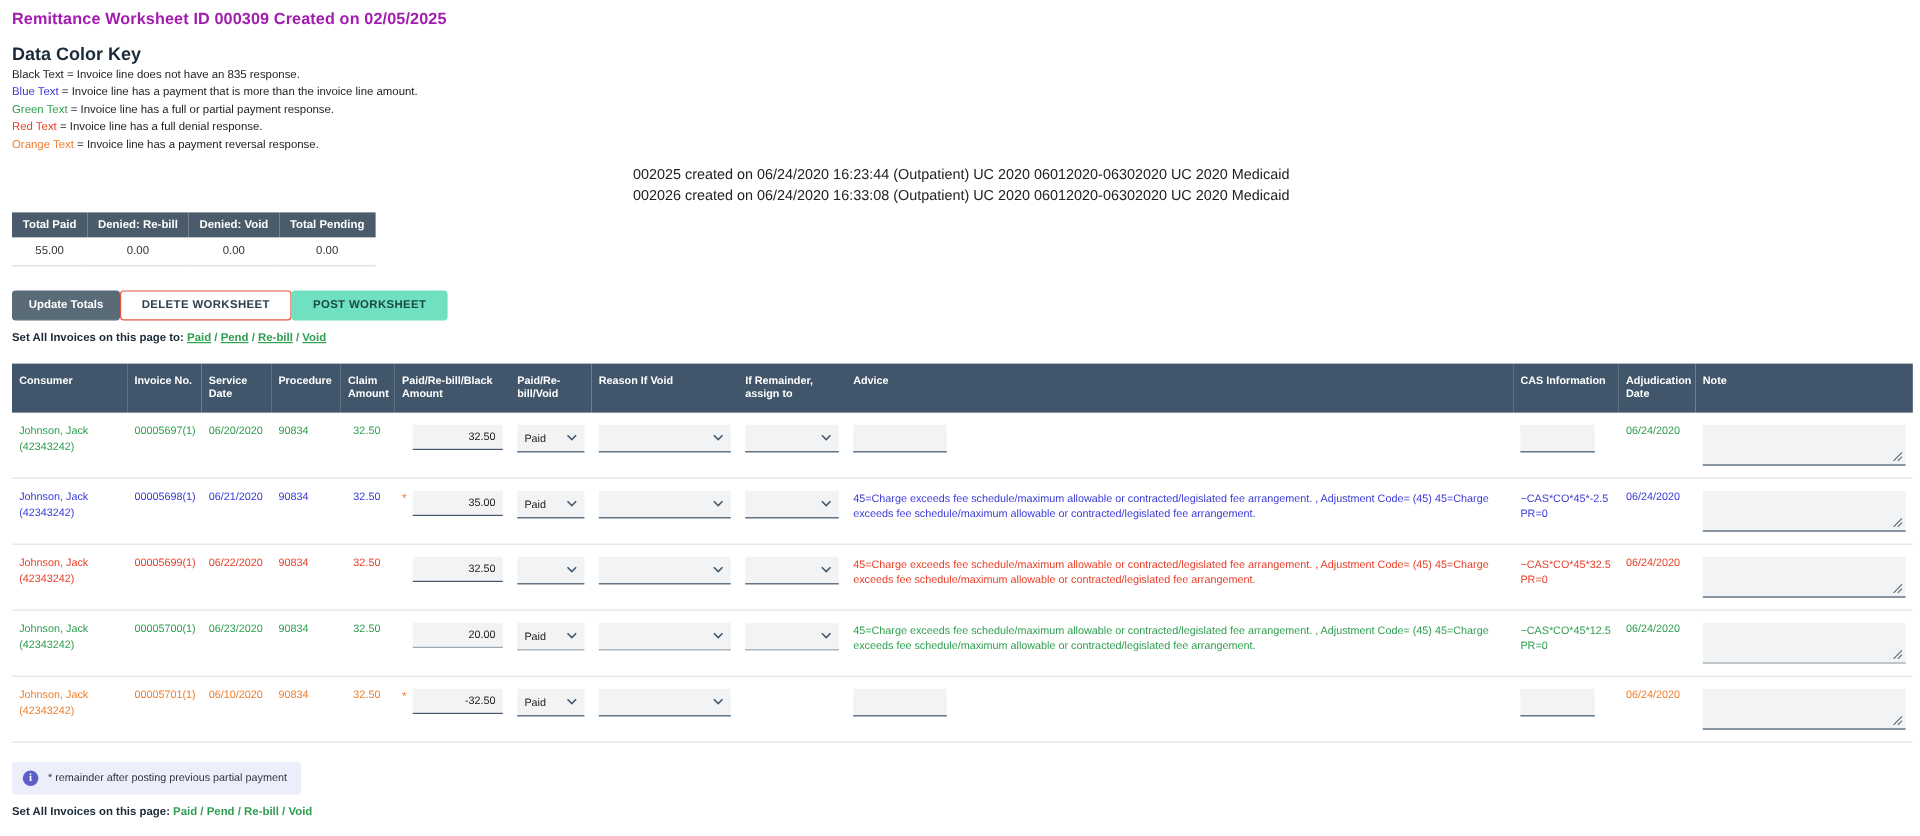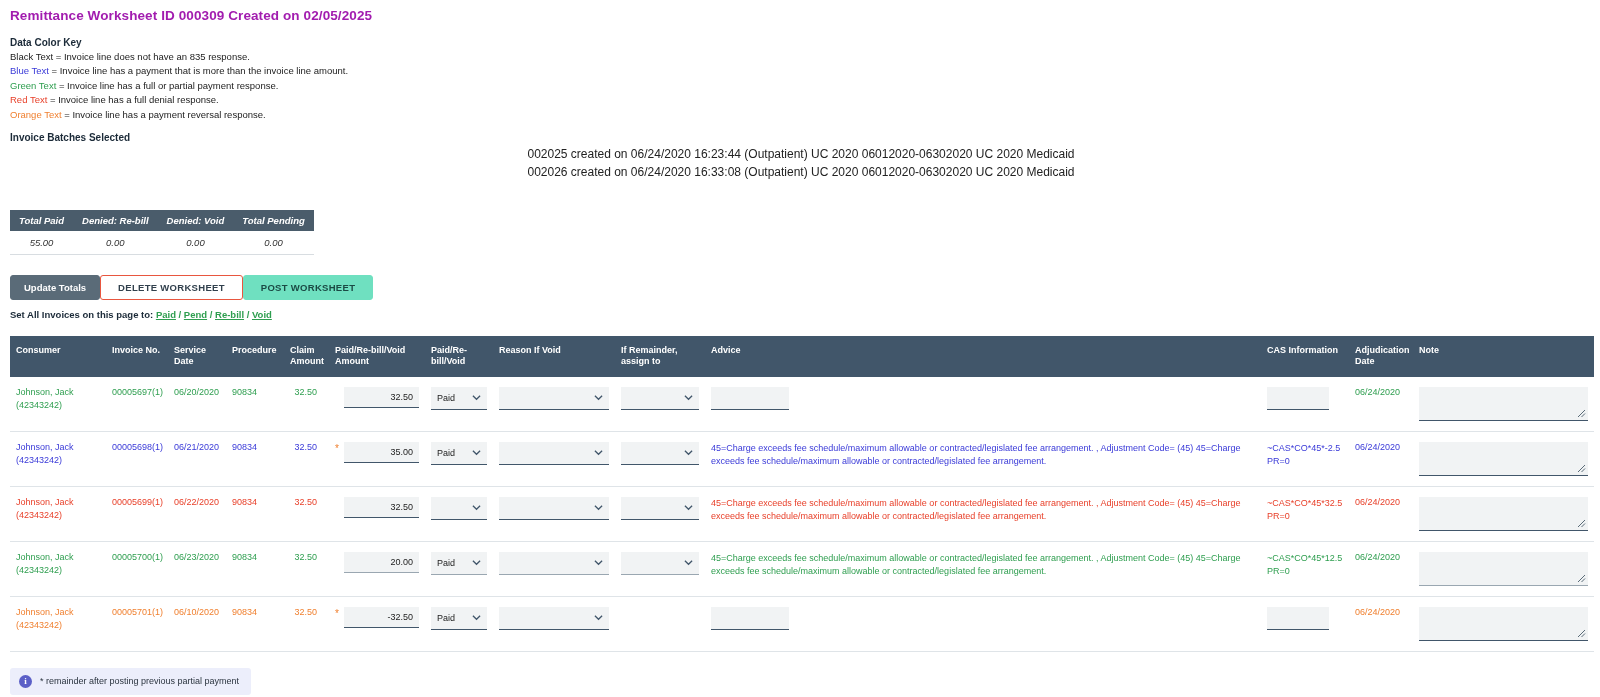--- a/index.html
+++ b/index.html
@@ -11,28 +11,28 @@
     color: #222;
     overflow: hidden;
   }
   .page { padding: 6px 8px 0 8px; width: 1600px; }
 
   .title {
     font-size: 13.5px; font-weight: bold; color: #a21caf;
     margin: 2px 0 14px 2px; letter-spacing: .1px;
   }
 
-  .sec-head { font-size: 10px; font-weight: bold; color: #1b2a38; margin: 0 0 4px 2px; }
+  .sec-head { font-size: 15px; font-weight: bold; color: #1b2a38; margin: 0 0 4px 2px; }
   .key-line { font-size: 9.5px; margin: 0 0 3.5px 2px; color: #222; line-height: 1.15; }
 
   .batches { margin-top: 11px; }
   .batch-line { font-size: 12px; color: #222; margin: 0 0 4px 2px; text-align: center; }
 
   
-  .totals { margin-top: 31px; margin-left: 2px; border-collapse: collapse; font-style: italic; }
+  .totals { margin-top: 7px; margin-left: 2px; border-collapse: collapse; }
   .totals th {
     background: #4a5c6b; color: #fff; font-size: 9.5px; font-weight: bold;
     padding: 5px 9px; text-align: center; white-space: nowrap;
   }
   .totals td {
     font-size: 9.5px; color: #333; padding: 6px 9px; text-align: center;
     border-bottom: 1px solid #d8dde1; background: #fff;
   }
 
   
@@ -125,21 +125,20 @@
     <div id="color-key-list">
         <div class="key-line"><span style="color: rgb(34, 34, 34);">Black Text</span><span> = Invoice line does not have an 835 response.</span></div>
         <div class="key-line"><span style="color: rgb(58, 58, 216);">Blue Text</span><span> = Invoice line has a payment that is more than the invoice line amount.</span></div>
         <div class="key-line"><span style="color: rgb(46, 158, 79);">Green Text</span><span> = Invoice line has a full or partial payment response.</span></div>
         <div class="key-line"><span style="color: rgb(232, 64, 42);">Red Text</span><span> = Invoice line has a full denial response.</span></div>
         <div class="key-line"><span style="color: rgb(240, 128, 48);">Orange Text</span><span> = Invoice line has a payment reversal response.</span></div>
       </div>
   </div>
 
   <div class="batches">
-    <div class="sec-head">Invoice Batches Selected</div>
     <div id="batch-list">
         <div class="batch-line">002025 created on 06/24/2020 16:23:44 (Outpatient) UC 2020 06012020-06302020 UC 2020 Medicaid</div>
         <div class="batch-line">002026 created on 06/24/2020 16:33:08 (Outpatient) UC 2020 06012020-06302020 UC 2020 Medicaid</div>
       </div>
   </div>
 
   <table class="totals">
     <thead>
         <tr id="totals-head">
           <th>Total Paid</th>
@@ -182,21 +181,21 @@
         <col style="width:64px">
         <col style="width:181px">
     </colgroup>
     <thead>
         <tr id="grid-head">
           <th>Consumer</th>
           <th>Invoice No.</th>
           <th>Service Date</th>
           <th>Procedure</th>
           <th>Claim Amount</th>
-          <th>Paid/Re-bill/Void Amount</th>
+          <th>Paid/Re-bill/Black Amount</th>
           <th>Paid/Re-bill/Void</th>
           <th>Reason If Void</th>
           <th>If Remainder, assign to</th>
           <th>Advice</th>
           <th>CAS Information</th>
           <th>Adjudication Date</th>
           <th>Note</th>
         </tr>
       </thead>
     <tbody id="grid-body">

